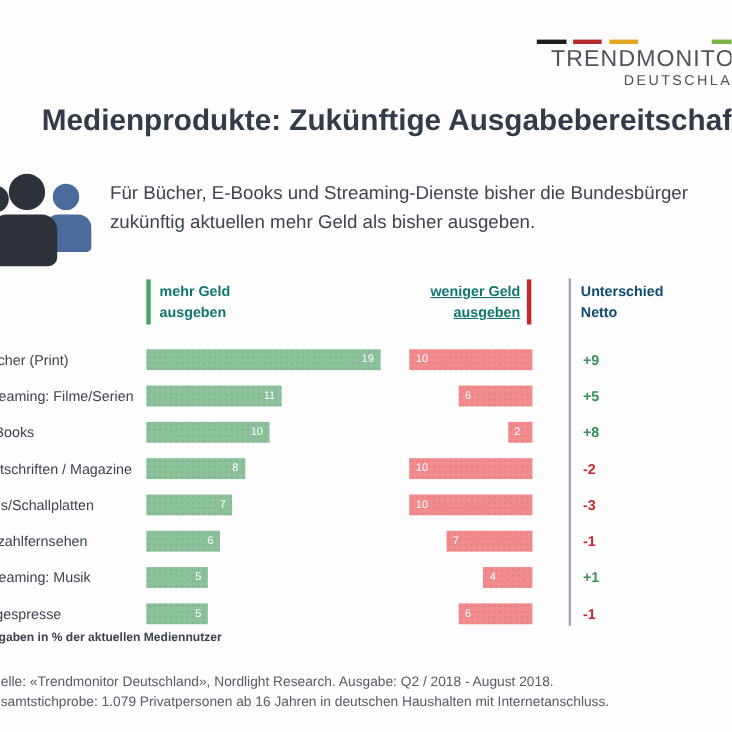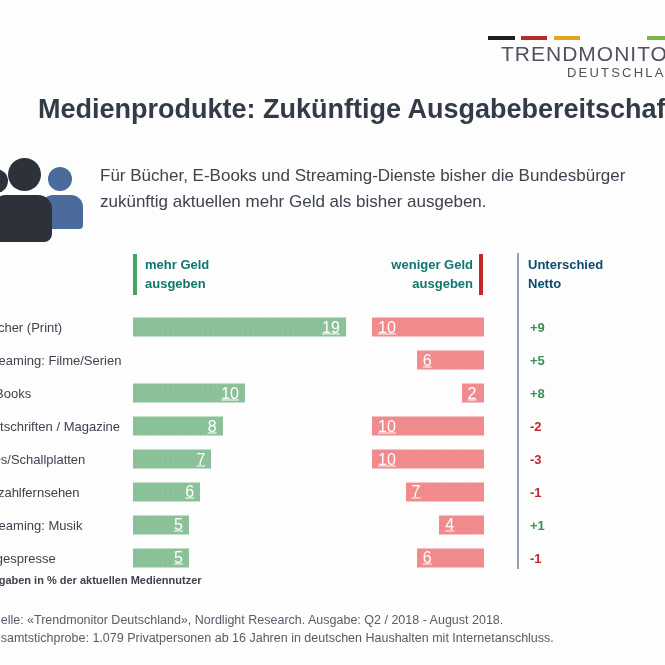--- a/index.html
+++ b/index.html
@@ -25,21 +25,21 @@
   .accent{position:absolute; top:254px; width:4px; height:41px;}
   .hdr{position:absolute; top:255px; font-size:13px; line-height:19px; color:#0f766e; font-weight:bold;}
   .hdr.light{font-weight:bold; color:#0c4a6e;}
   .sep-line{position:absolute; left:517px; top:253px; width:2px; height:316px;}
   
   .rows{position:absolute; left:0; top:311px; width:665px;}
   .chart-row{position:relative; height:32.9px;}
   .cat-label{position:absolute; left:-18px; top:50%; transform:translateY(-50%); font-size:13px; color:#3e434e; white-space:nowrap;}
   .bar{position:absolute; top:50%; transform:translateY(-50%); height:19px; display:flex; align-items:center;
        background-image:radial-gradient(rgba(0,0,0,0.08) 0.8px, transparent 0.9px); background-size:5px 5px;}
-  .bar span{font-size:16px; color:#ffffff;text-decoration:underline;}
+  .bar span{font-size:10px; color:#ffffff;}
   .bar.green{left:133px; justify-content:flex-end;}
   .bar.green span{padding-right:6px;}
   .bar.red span{padding-left:6px;}
   .net{position:absolute; left:530px; top:50%; transform:translateY(-50%); font-size:13px; font-weight:bold;}
   
   .footnote{position:absolute; left:-16px; top:574px; font-size:11px; font-weight:bold; color:#3e434e; white-space:nowrap;}
   .source{position:absolute; left:-16px; top:611px; font-size:12.5px; line-height:18px; color:#575c66;}
   .source div{white-space:nowrap;}
 </style>
 </head>
@@ -70,21 +70,21 @@
   <div class="subtitle">
     <div>Für Bücher, E-Books und Streaming-Dienste bisher die Bundesbürger</div>
     <div>zukünftig aktuellen mehr Geld als bisher ausgeben.</div>
   </div>
 
   <div class="accent" id="more-accent" style="left: 133px; background: rgb(68, 163, 95);"></div>
   <div class="hdr" style="left:145px;">
     <div>mehr Geld</div>
     <div>ausgeben</div>
   </div>
-  <div class="hdr" style="left:340px;width:133px;text-align:right;">
+  <div class="hdr" style="left:340px;width:133px;text-align:right;text-decoration:underline;">
     <div>weniger Geld</div>
     <div>ausgeben</div>
   </div>
   <div class="accent" id="less-accent" style="left: 479px; background: rgb(196, 38, 42);"></div>
   <div class="sep-line" id="sep-line" style="background: rgb(148, 162, 184);"></div>
   <div class="hdr light" style="left:528px;">
     <div>Unterschied</div>
     <div>Netto</div>
   </div>
 
@@ -94,20 +94,23 @@
         <div class="bar green" style="width: 212.8px; background-color: rgb(140, 194, 154);">
           <span>19</span>
         </div>
         <div class="bar red" style="width: 112px; left: 372px; background-color: rgb(242, 139, 141);">
           <span>10</span>
         </div>
         <div class="net" style="color: rgb(58, 145, 88);">+9</div>
       </div>
       <div class="chart-row">
         <div class="cat-label">Streaming: Filme/Serien</div>
+        <div class="bar green" style="width: 123.2px; background-color: rgb(140, 194, 154);">
+          <span>11</span>
+        </div>
         <div class="bar red" style="width: 67.2px; left: 416.8px; background-color: rgb(242, 139, 141);">
           <span>6</span>
         </div>
         <div class="net" style="color: rgb(58, 145, 88);">+5</div>
       </div>
       <div class="chart-row">
         <div class="cat-label">E-Books</div>
         <div class="bar green" style="width: 112px; background-color: rgb(140, 194, 154);">
           <span>10</span>
         </div>

